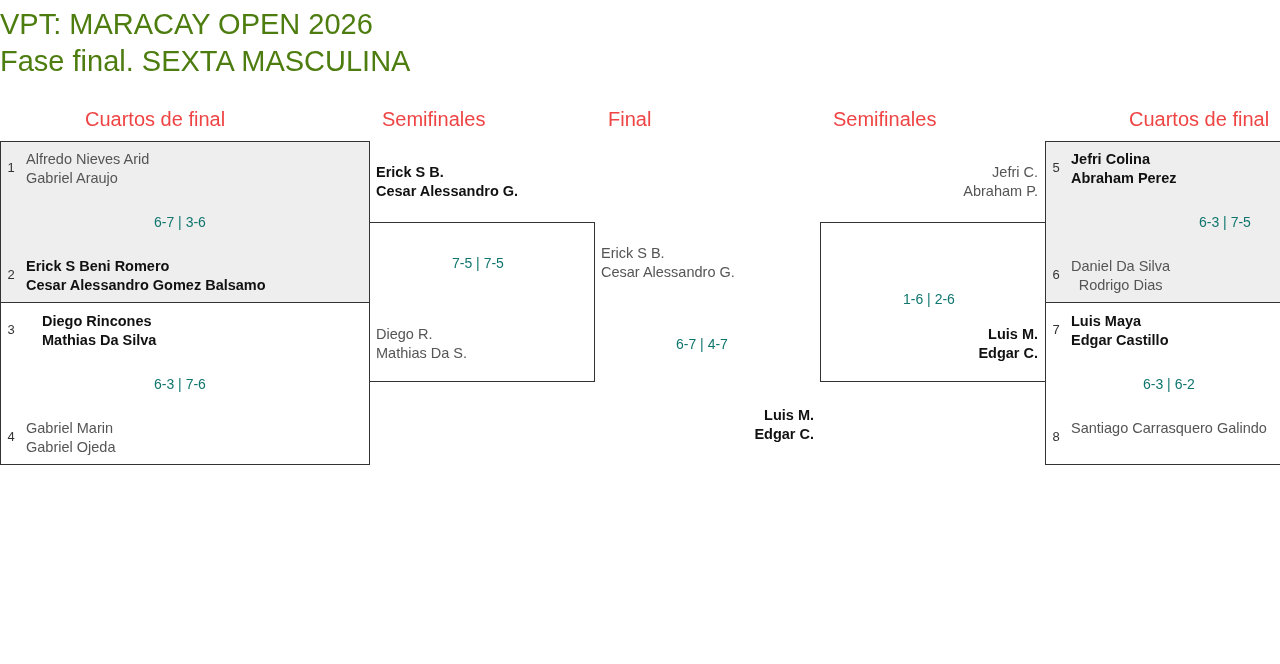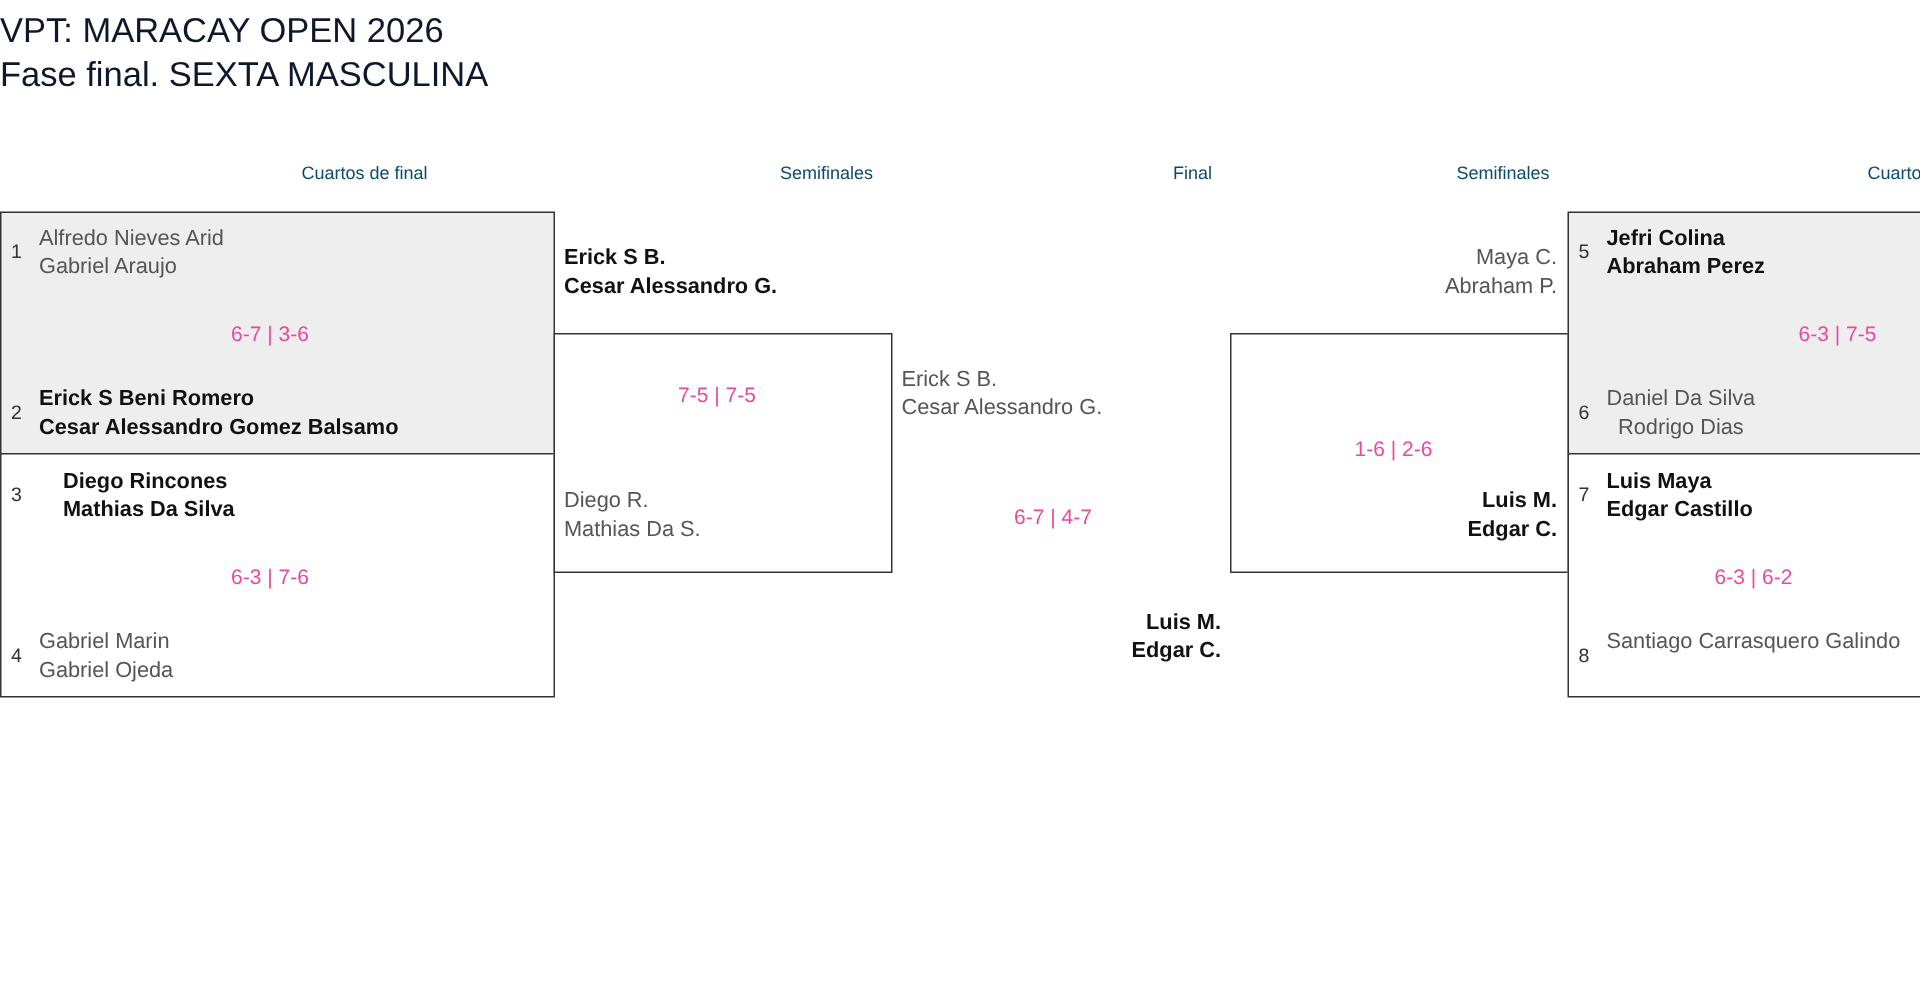--- a/index.html
+++ b/index.html
@@ -16,35 +16,35 @@
   }
 
   
   .title-block {
     position: absolute;
     left: 0;
     top: 6px;
     line-height: 1.28;
   }
   .title-line {
-    font-size: 23px;
+    font-size: 29px;
     font-weight: 400;
-    color: #0f172a;
+    color: #4d7c0f;
     white-space: nowrap;
   }
 
   
   .round-header {
     position: absolute;
     top: 108px;
-    font-size: 12px;
+    font-size: 20px;
     font-weight: 400;
-    color: #0c4a6e;
+    color: #ef4444;
     white-space: nowrap;
-    text-align: right;
+    text-align: left;
   }
 
   
   .box {
     position: absolute;
     box-sizing: border-box;
     border: 1px solid #333333;
     background: #ffffff;
   }
   .box.shaded {
@@ -69,21 +69,21 @@
   }
   .pair .nm { display: block; }
   .pair.loser  { color: #555555; font-weight: 400; }
   .pair.winner { color: #111111; font-weight: 700; }
   .pair.ralign { text-align: right; }
 
   
   .score {
     position: absolute;
     font-size: 14px;
-    color: #ec4899;
+    color: #0f766e;
     white-space: nowrap;
   }
 </style>
 </head>
 <body>
 
 <div class="title-block">
   <div class="title-line">VPT: MARACAY OPEN 2026</div>
   <div class="title-line">Fase final. SEXTA MASCULINA</div>
 </div>
@@ -135,21 +135,21 @@
   <span class="nm">Erick S B.</span>
   <span class="nm">Cesar Alessandro G.</span>
 </div>
 <div class="score" style="left:676px;top:336px;">6-7 | 4-7</div>
 <div class="pair winner ralign" style="left:614px;top:406px;width:200px;">
   <span class="nm">Luis M.</span>
   <span class="nm">Edgar C.</span>
 </div>
 
 <div class="pair loser ralign" style="left:838px;top:163px;width:200px;">
-  <span class="nm">Maya C.</span>
+  <span class="nm">Jefri C.</span>
   <span class="nm">Abraham P.</span>
 </div>
 <div class="box" style="left:820px;top:222px;width:226px;height:160px;"></div>
 <div class="score" style="left:903px;top:255px;margin-top:36px;">1-6 | 2-6</div>
 <div class="pair winner ralign" style="left:838px;top:325px;width:200px;">
   <span class="nm">Luis M.</span>
   <span class="nm">Edgar C.</span>
 </div>
 
 <div class="box shaded" style="left:1045px;top:141px;width:250px;height:162px;"></div>

